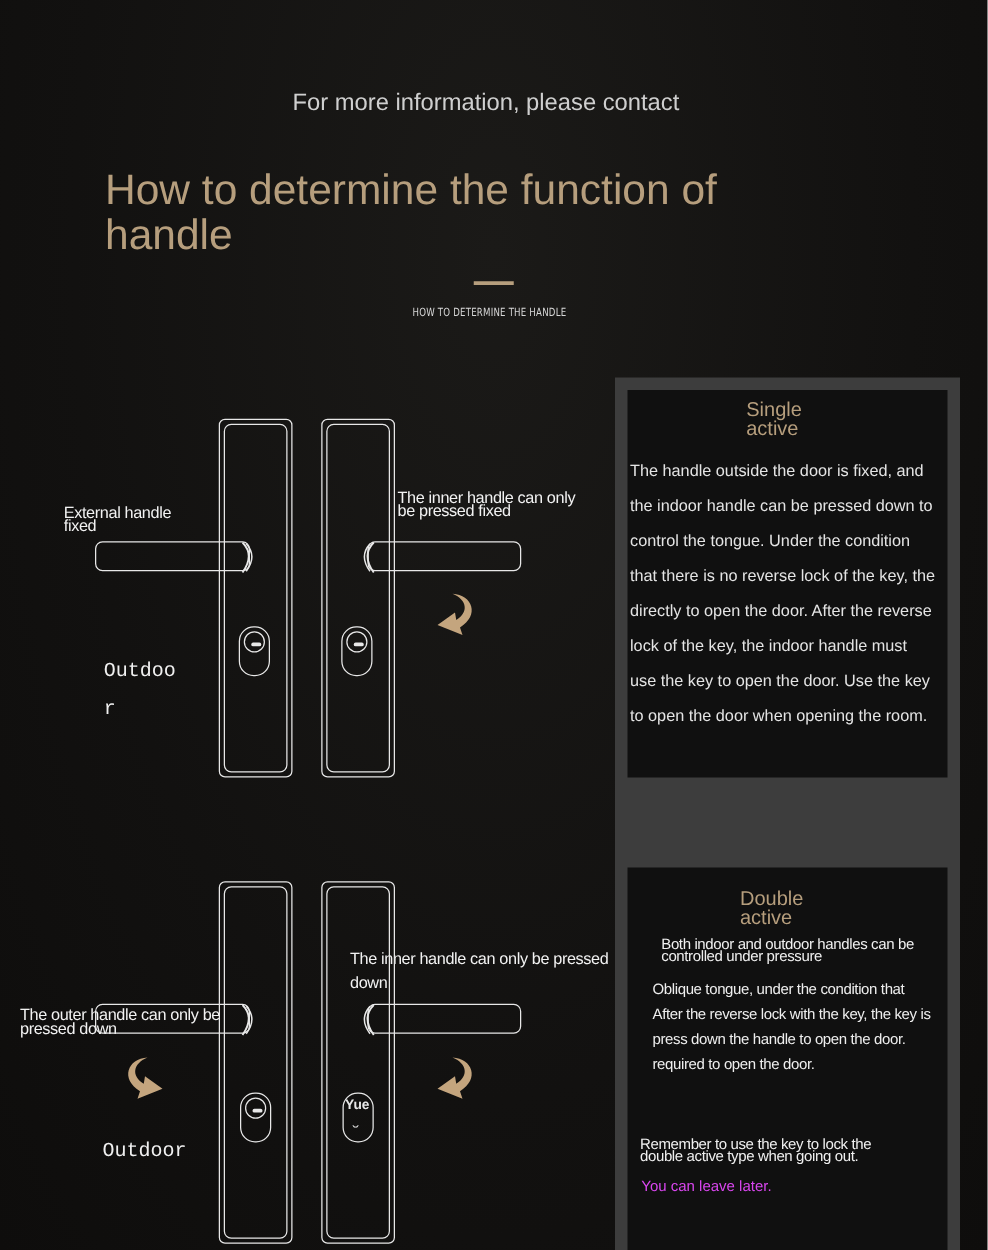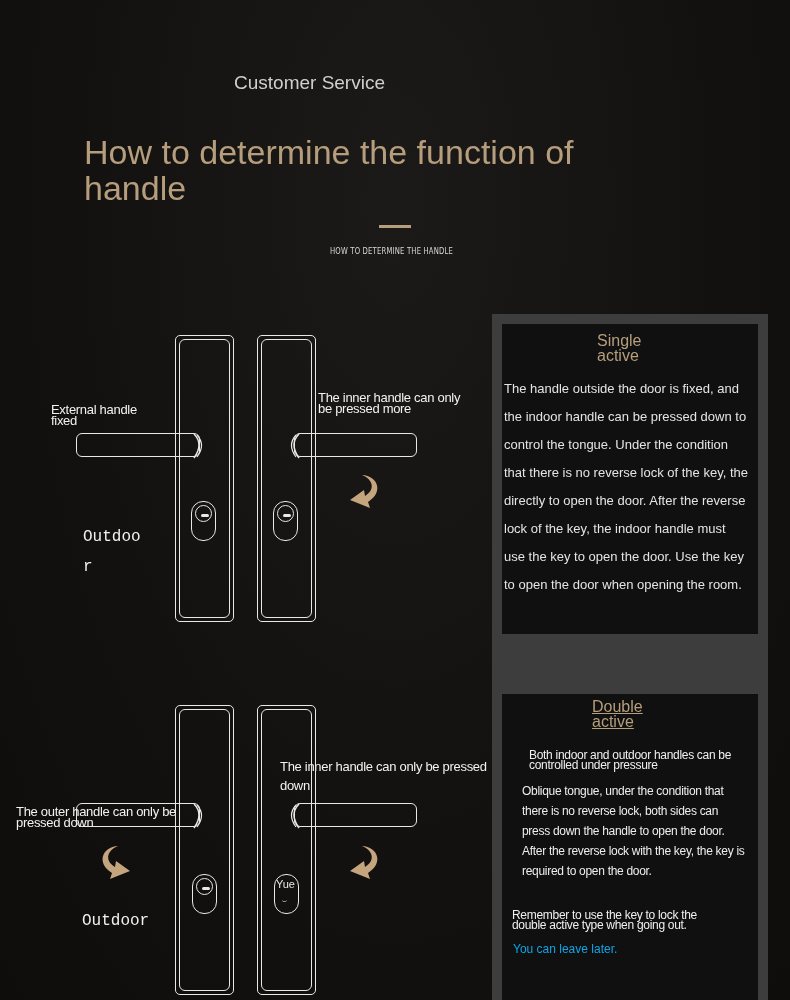--- a/index.html
+++ b/index.html
@@ -9,56 +9,56 @@
     font-family:"Liberation Sans", sans-serif; color:#e6e6e6;
   }
   .abs { position:absolute; }
   .contact { left:234px; top:72px; font-size:19px; line-height:21px; color:#cfcfcf; }
   .title { left:84px; top:134px; font-size:34px; line-height:36px; color:#b69e7d; width:560px; }
   .rule { left:379px; top:225px; width:32px; height:3px; background:#b69e7d; }
   .subtitle { left:330px; top:246px; font-size:9px; color:#d8d8d8; letter-spacing:0.2px; font-family:"DejaVu Sans Condensed","DejaVu Sans", sans-serif; transform:scaleX(0.85); transform-origin:left; }
   .plate { border:1.5px solid #e8e8e8; border-radius:5px; }
   .plate-inner { position:absolute; left:3px; top:3px; right:3px; bottom:3px; border:1.5px solid #e8e8e8; border-radius:6px; }
   .lever { border:1.5px solid #e8e8e8; border-radius:6px; height:22px; }
-  .cyl { width:23px; height:38px; border:1.5px solid #e8e8e8; border-radius:12px; }
+  .cyl { width:23px; height:38px; border:1.5px solid #e8e8e8; border-radius:12px;font-weight:bold; }
   .cyl-ring { position:absolute; left:3px; top:3px; width:15px; height:15px; border:1.5px solid #e8e8e8; border-radius:50%; }
   .cyl-slot { position:absolute; left:5px; top:8px; width:8px; height:3px; background:#e8e8e8; border-radius:2px; }
   .lbl { font-size:13px; line-height:11px; color:#f2f2f2; letter-spacing:-0.3px; }
   .outdoor { font-size:16px; color:#f0f0f0;font-family:Liberation Mono, monospace; }
   .panel { background:#3d3d3d; }
   .panel-inner { position:absolute; background:#101010; }
   .panel-title { font-size:16px; line-height:15px; color:#b69e7d; }
   .ptext { font-size:13px; line-height:28px; color:#e4e4e4; }
   .ptext2 { font-size:12px; line-height:20px; color:#eeeeee; letter-spacing:-0.3px; }
   .tight { font-size:12px; line-height:10px; color:#f0f0f0; letter-spacing:-0.3px; }
-  .muted { font-size:12px; color:#0ea5e9; }
+  .muted { font-size:12px; color:#d946ef; }
 </style>
 </head>
 <body>
 
 <div class="abs contact">
-  <div>Customer Service</div>
+  <div>For more information, please contact</div>
 </div>
 <div class="abs title">
   <div>How to determine the function of</div>
   <div>handle</div>
 </div>
 <div class="abs rule"></div>
 <div class="abs subtitle">HOW TO DETERMINE THE HANDLE</div>
 
 <div>
 
   <div class="abs lbl" style="left:51px;top:404px;">
     <div>External handle</div>
     <div>fixed</div>
   </div>
 
   <div class="abs lbl" style="left:318px;top:392px;">
     <div>The inner handle can only</div>
-    <div>be pressed more</div>
+    <div>be pressed fixed</div>
   </div>
 
   <div class="abs plate" style="left:175px;top:335px;width:57px;height:285px;">
     <div class="plate-inner"></div>
     <div class="abs cyl" style="left:15px;top:165px;">
       <div class="cyl-ring">
           <div class="cyl-slot"></div>
         </div>
     </div>
   </div>
@@ -85,21 +85,21 @@
   <svg class="abs" style="left:348px;top:472px;" width="36" height="38" viewBox="0 0 36 38">
     <path d="M14 3 C30 4 36 20 20 30 L22 36 L2 28 L16 18 L17 24 C27 18 26 8 14 3 Z" fill="#c4a57e"></path>
   </svg>
 
   <div class="abs outdoor" style="left:83px;top:528px;">
     <div>Outdoo</div>
     <div style="margin-top:12px;">r</div>
   </div>
 </div>
 
-<div class="abs panel" style="left:492px;top:314px;width:276px;height:404px;">
+<div class="abs panel" style="left:492px;top:302px;width:276px;height:404px;">
   <div class="panel-inner" style="left:10px;top:10px;width:256px;height:310px;">
     <div class="abs panel-title" style="left:95px;top:9px;">
       <div>Single</div>
       <div>active</div>
     </div>
     <div class="abs ptext" style="left:2px;top:51px;width:270px;white-space:nowrap;">
       <div>The handle outside the door is fixed, and</div>
       <div>the indoor handle can be pressed down to</div>
       <div>control the tongue. Under the condition</div>
       <div>that there is no reverse lock of the key, the</div>
@@ -153,33 +153,32 @@
   </svg>
   <svg class="abs" style="left:348px;top:843px;" width="36" height="38" viewBox="0 0 36 38">
     <path d="M14 3 C30 4 36 20 20 30 L22 36 L2 28 L16 18 L17 24 C27 18 26 8 14 3 Z" fill="#c4a57e"></path>
   </svg>
 
   <div class="abs outdoor" style="left:82px;top:912px;">Outdoor</div>
 </div>
 
 <div class="abs panel" style="left:492px;top:684px;width:276px;height:316px;">
   <div class="panel-inner" style="left:10px;top:10px;width:256px;height:306px;">
-    <div class="abs panel-title" style="left:90px;top:5px;text-decoration:underline;">
+    <div class="abs panel-title" style="left:90px;top:18px;">
       <div>Double</div>
       <div>active</div>
     </div>
     <div class="abs tight" style="left:7px;top:56px;margin-left:20px;">
       <div>Both indoor and outdoor handles can be</div>
       <div>controlled under pressure</div>
     </div>
     <div class="abs ptext2" style="left:20px;top:87px;white-space:nowrap;">
       <div>Oblique tongue, under the condition that</div>
-      <div>there is no reverse lock, both sides can</div>
+      <div>After the reverse lock with the key, the key is</div>
       <div>press down the handle to open the door.</div>
-      <div>After the reverse lock with the key, the key is</div>
       <div>required to open the door.</div>
     </div>
     <div class="abs tight" style="left:10px;top:216px;">
       <div>Remember to use the key to lock the</div>
       <div>double active type when going out.</div>
     </div>
     <div class="abs muted" style="left:11px;top:248px;">You can leave later.</div>
   </div>
 </div>
 

